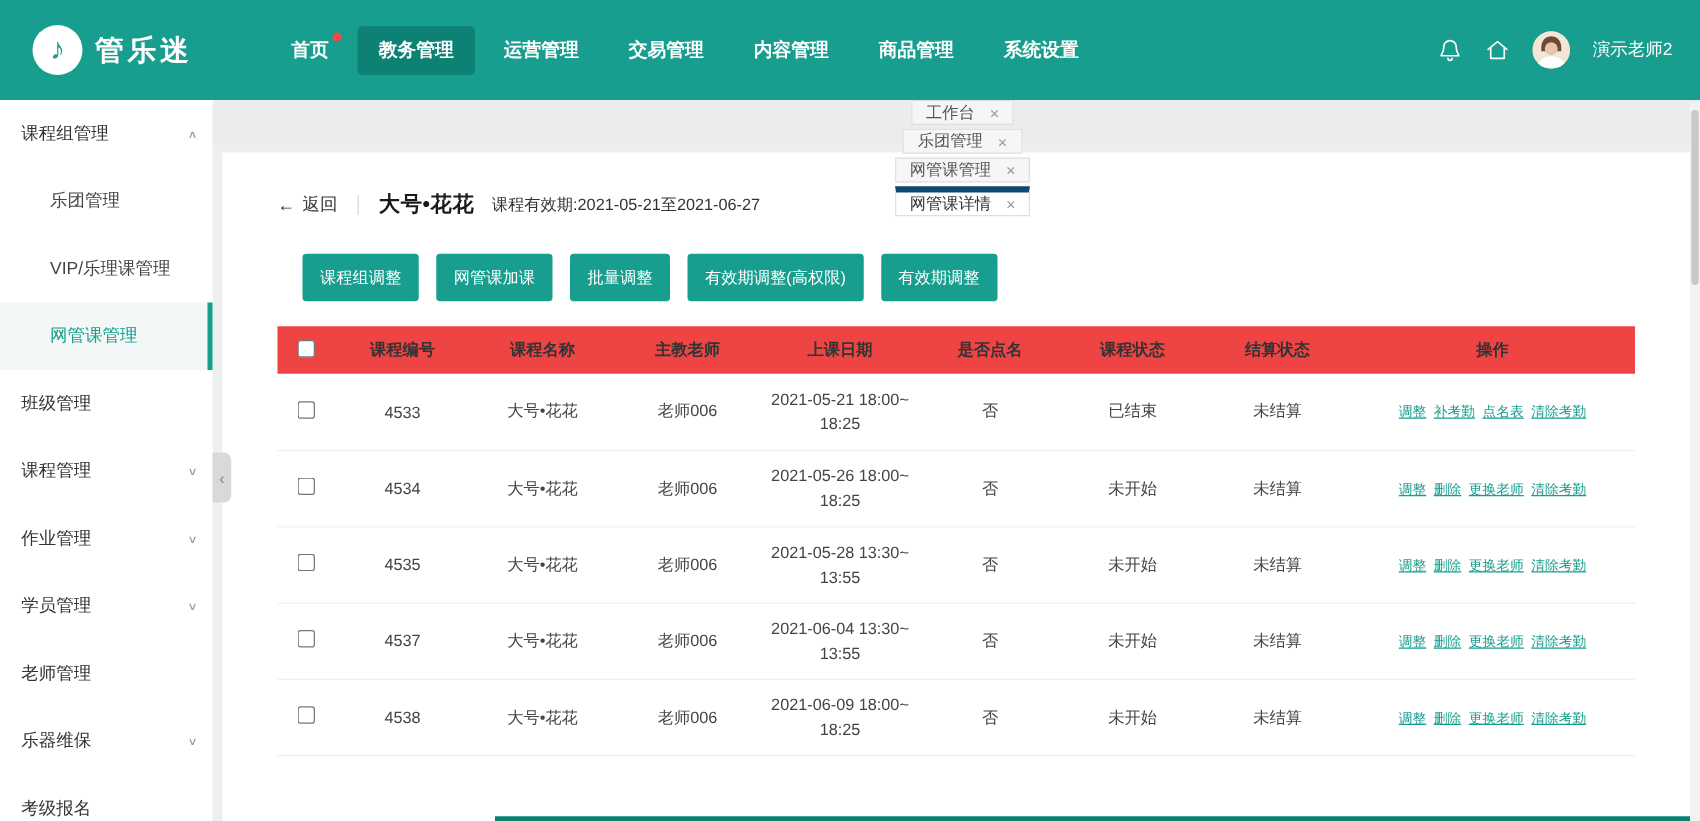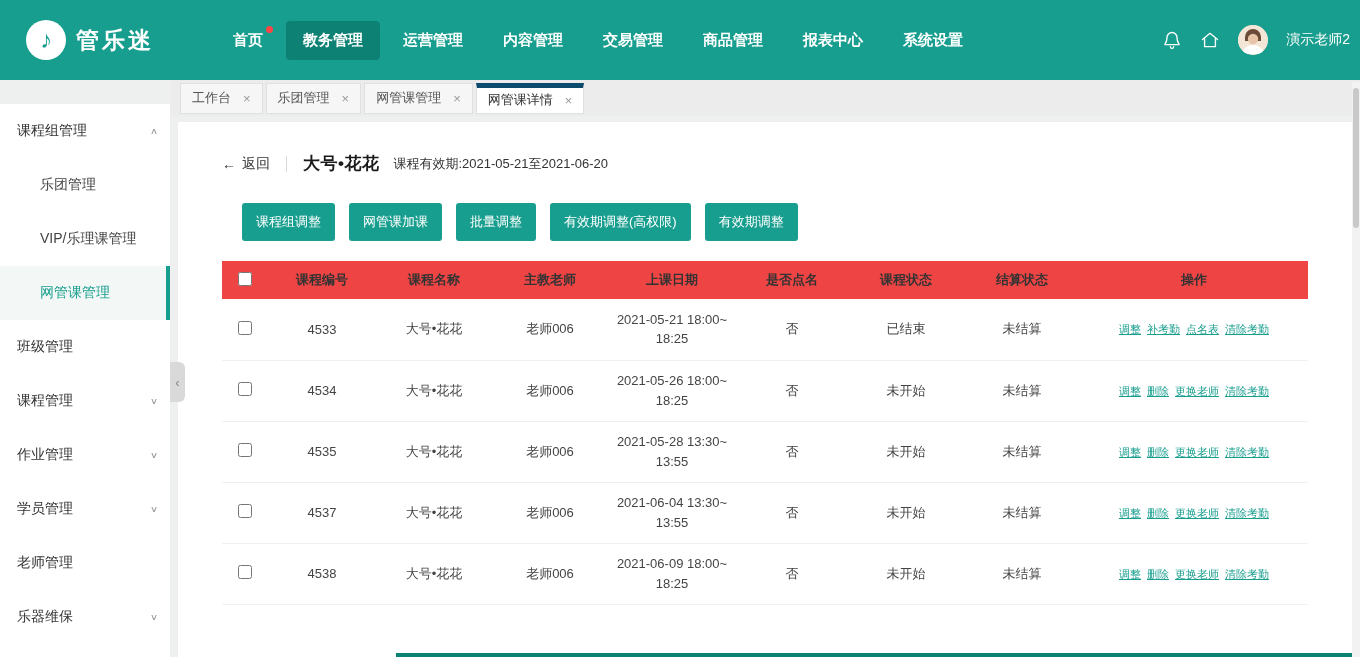--- a/index.html
+++ b/index.html
@@ -7,35 +7,35 @@
 
   
   .navbar { position:absolute; left:0; top:0; width:1360px; height:80px; background:#189e8e; display:flex; align-items:center; color:#fff; z-index:30; }
   .logo { display:flex; align-items:center; gap:10px; padding:0 10px 0 26px; }
   .logo-circle { width:40px; height:40px; border-radius:50%; background:#fff; color:#189e8e; display:flex; align-items:center; justify-content:center; font-size:24px; font-weight:bold; }
   .brand-name { font-size:23px; font-weight:bold; letter-spacing:3px; }
   .nav-items { display:flex; align-items:center; margin-left:52px; gap:6px; }
   .nav-item { position:relative; padding:10px 17px; font-size:15px; font-weight:bold; border-radius:4px; cursor:pointer; white-space:nowrap; }
   .nav-item.active { background:#0d8274; }
   .badge-dot { position:absolute; top:5px; right:7px; width:7px; height:7px; border-radius:50%; background:#ff4545; }
-  .nav-right { margin-left:auto; display:flex; align-items:center; gap:18px; padding-right:10px; }
+  .nav-right { margin-left:auto; display:flex; align-items:center; gap:18px; padding-right:22px; }
   .nav-icon { display:flex; align-items:center; cursor:pointer; }
   .avatar { width:30px; height:30px; border-radius:50%; overflow:hidden; background:#f1e3d3; display:flex; align-items:center; justify-content:center; }
   .user-name { font-size:14px; }
 
   
-  .sidebar { position:absolute; left:0; top:80px; width:170px; bottom:0; background:#fff; z-index:20;margin-top:24px; }
+  .sidebar { position:absolute; left:0; top:80px; width:170px; bottom:0; background:#fff; z-index:20; }
   .side-item { height:54px; display:flex; align-items:center; padding-left:17px; padding-right:12px; font-size:14px; color:#333; cursor:pointer; position:relative; }
   .side-item.child { padding-left:40px; color:#444; }
   .side-item.active { color:#189e8e; background:#f3f8f7; border-right:4px solid #189e8e; }
   .side-chevron { margin-left:auto; font-size:11px; color:#999; transform:scaleY(.8); }
   .collapse-handle { position:absolute; left:170px; top:362px; width:15px; height:40px; background:#d9d9d9; color:#888; border-radius:0 6px 6px 0; display:flex; align-items:center; justify-content:center; font-size:13px; cursor:pointer; z-index:25; }
 
   
-  .tabbar { position:absolute; left:170px; top:80px; right:0; height:36px; background:#ececec; display:flex; align-items:center; padding-left:10px; gap:3px; z-index:10; }
+  .tabbar { position:absolute; left:170px; top:80px; right:0; height:36px; background:#ececec; display:flex; align-items:center; padding-left:10px; gap:3px; z-index:10;flex-direction:column; }
   .tab { height:31px; display:flex; align-items:center; padding:0 11px; font-size:13px; color:#555; background:#f6f6f6; border:1px solid #e0e0e0; cursor:pointer; white-space:nowrap; }
   .tab.active { background:#fff; border-top:5px solid #0c4a6e; color:#333; }
   .tab-close { margin-left:12px; color:#9a9a9a; font-size:13px; cursor:pointer; }
 
   
   .content { position:absolute; left:178px; top:122px; right:8px; bottom:0; background:#fff; overflow:hidden; }
   .back-row { display:flex; align-items:center; margin:30px 44px 0 44px; }
   .back-btn { display:flex; align-items:center; gap:6px; font-size:14px; color:#333; cursor:pointer; }
   .v-divider { width:1px; height:16px; background:#d8d8d8; margin:0 16px; }
   .page-title { font-size:17px; font-weight:bold; color:#1a1a1a; letter-spacing:.5px; }
@@ -66,24 +66,23 @@
   <div class="logo">
     <div class="logo-circle">
         <span>♪</span>
       </div>
     <div class="brand-name">管乐迷</div>
   </div>
   <div class="nav-items">
     <div class="nav-item"><span>首页</span><span class="badge-dot"></span></div>
     <div class="nav-item active"><span>教务管理</span></div>
     <div class="nav-item"><span>运营管理</span></div>
+    <div class="nav-item"><span>交易管理</span></div>
     <div class="nav-item"><span>内容管理</span></div>
-    <div class="nav-item"><span>交易管理</span></div>
     <div class="nav-item"><span>商品管理</span></div>
-    <div class="nav-item"><span>报表中心</span></div>
     <div class="nav-item"><span>系统设置</span></div>
   </div>
   <div class="nav-right">
     <span class="nav-icon">
       <svg width="20" height="20" viewBox="0 0 24 24" fill="none" stroke="#ffffff" stroke-width="1.6" stroke-linecap="round" stroke-linejoin="round">
           <path d="M18 9a6 6 0 1 0-12 0c0 6.5-2.5 6.5-2.5 8.5h17C20.5 15.5 18 15.5 18 9z"></path>
           <path d="M10 20a2 2 0 0 0 4 0"></path>
         </svg>
     </span>
     <span class="nav-icon">
@@ -168,21 +167,21 @@
 </div>
 
 <div class="content">
   <div class="back-row">
     <div class="back-btn">
       <span>←</span>
       <span>返回</span>
     </div>
     <div class="v-divider"></div>
     <div class="page-title">大号•花花</div>
-    <div class="validity">课程有效期:2021-05-21至2021-06-20</div>
+    <div class="validity">课程有效期:2021-05-21至2021-06-27</div>
   </div>
 
   <div class="btn-row">
     <button class="btn">课程组调整</button>
     <button class="btn">网管课加课</button>
     <button class="btn">批量调整</button>
     <button class="btn">有效期调整(高权限)</button>
     <button class="btn">有效期调整</button>
   </div>
 

